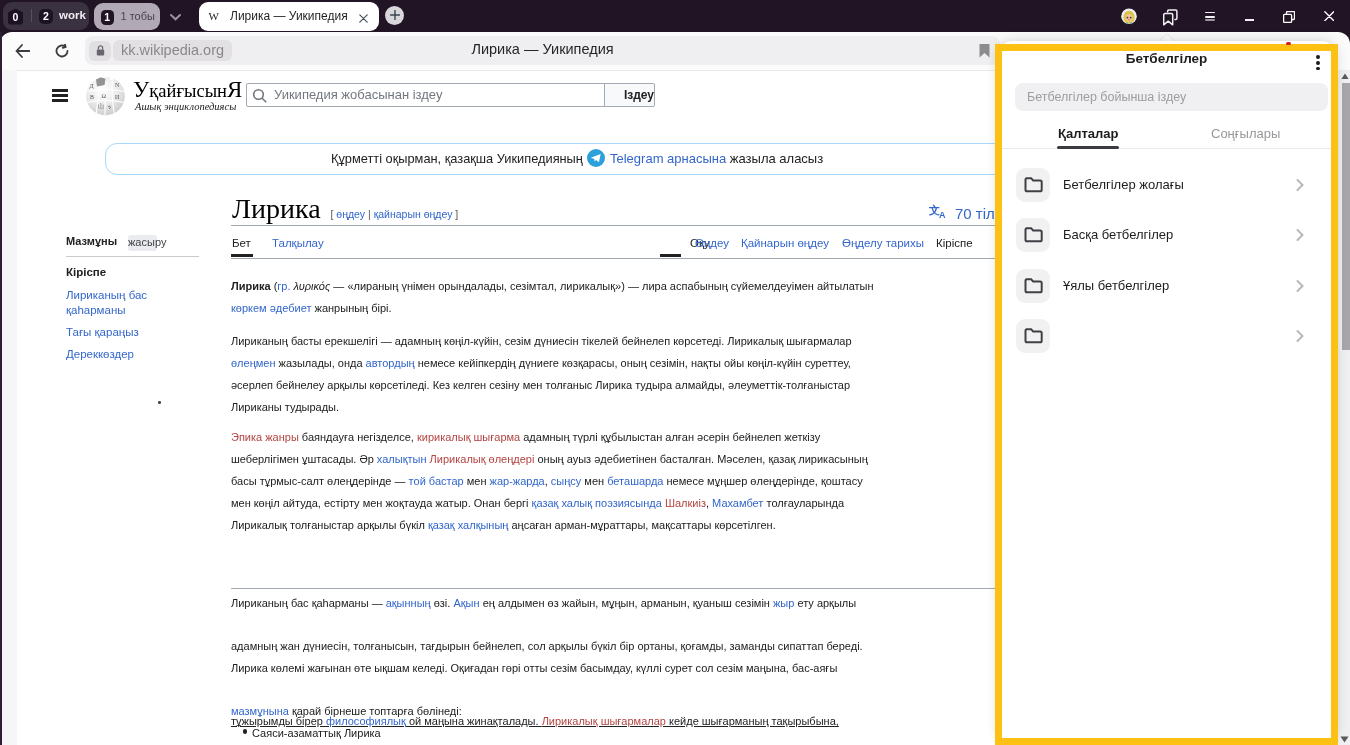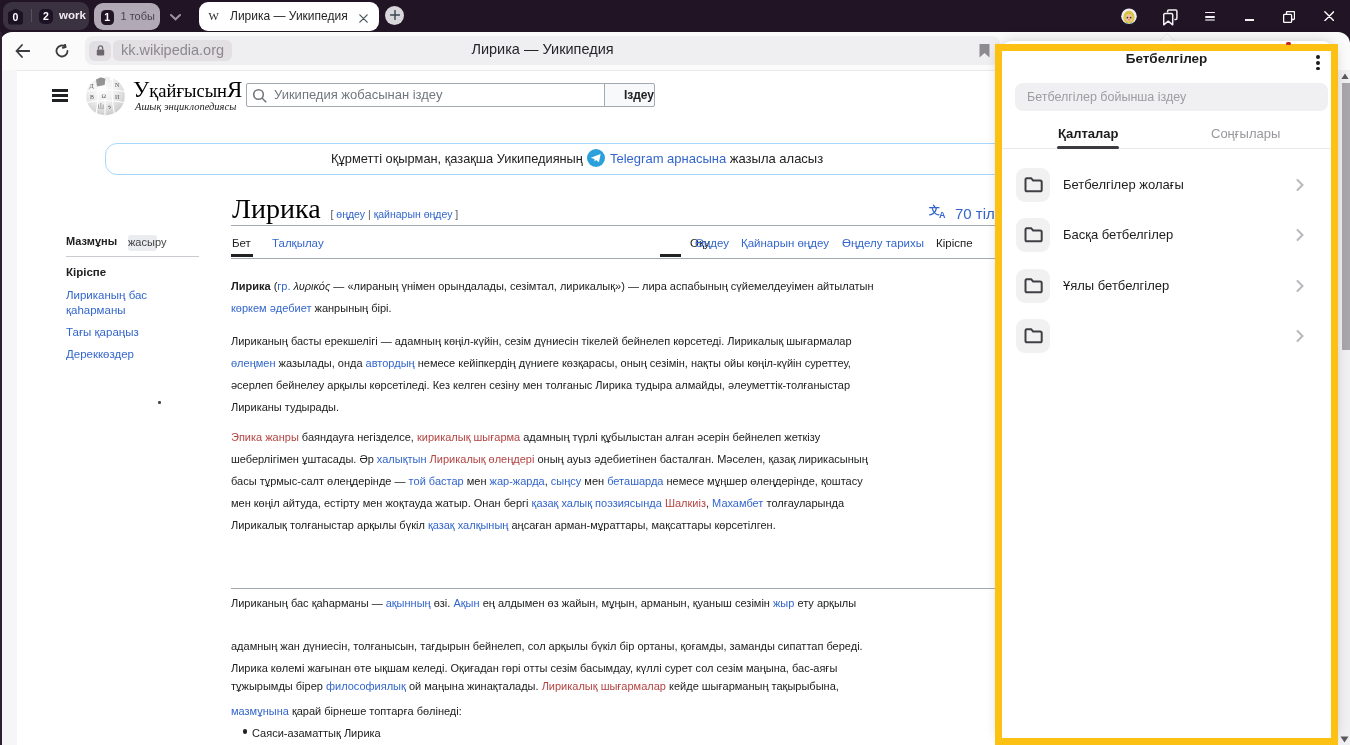--- a/index.html
+++ b/index.html
@@ -212,21 +212,21 @@
 <div class="line" style="top:447.8px;">шеберлігімен ұштасады. Әр <span class="bl">халықтын</span> <span class="rd">Лирикалық өлеңдері</span> оның ауыз әдебиетінен басталған. Мәселен, қазақ лирикасының</div>
 <div class="line" style="top:491.8px;">мен көңіл айтуда, естірту мен жоқтауда жатыр. Онан бергі <span class="bl">қазақ халық поэзиясында</span> <span class="rd">Шалкиіз</span>, <span class="bl">Махамбет</span> толғауларында</div>
 <div class="line" style="top:469.8px;">басы тұрмыс-салт өлеңдерінде — <span class="bl">той бастар</span> мен <span class="bl">жар-жарда</span>, <span class="bl">сыңсу</span> мен <span class="bl">беташарда</span> немесе мұңшер өлеңдерінде, қоштасу</div>
 <div class="line" style="top:513.8px;">Лирикалық толғаныстар арқылы бүкіл <span class="bl">қазақ халқының</span> аңсаған арман-мұраттары, мақсаттары көрсетілген.</div>
 
 <div class="abs" style="left:231px;top:588px;width:764px;height:1px;background:#a2a9b1;"></div>
 
 <div class="line" style="top:591.6px;">Лириканың бас қаһарманы — <span class="bl">ақынның</span> өзі. <span class="bl">Ақын</span> ең алдымен өз жайын, мұңын, арманын, қуаныш сезімін <span class="bl">жыр</span> ету арқылы</div>
 <div class="line" style="top:635.2px;">адамның жан дүниесін, толғанысын, тағдырын бейнелеп, сол арқылы бүкіл бір ортаны, қоғамды, заманды сипаттап береді.</div>
 <div class="line" style="top:656.7px;">Лирика көлемі жағынан өте ықшам келеді. Оқиғадан гөрі отты сезім басымдау, күллі сурет сол сезім маңына, бас-аяғы</div>
-<div class="line" style="top:675px;">тұжырымды бірер <span class="bl">философиялық</span> ой маңына жинақталады. <span class="rd">Лирикалық шығармалар</span> кейде шығарманың тақырыбына,</div>
+<div class="line" style="top:710px;text-decoration:underline;">тұжырымды бірер <span class="bl">философиялық</span> ой маңына жинақталады. <span class="rd">Лирикалық шығармалар</span> кейде шығарманың тақырыбына,</div>
 <div class="line" style="top:700.3px;"><span class="bl">мазмұнына</span> қарай бірнеше топтарға бөлінеді:</div>
 <div class="abs" style="left:242.5px;top:729px;width:4.5px;height:4.5px;border-radius:50%;background:#202122;"></div>
 <div class="line" style="left:252px;top:722.3px;">Саяси-азаматтық Лирика</div>
 
 <div class="abs" style="left:158px;top:401px;width:2.5px;height:2.5px;border-radius:50%;background:#454545;"></div>
 
 <div id="sbtrack"></div>
 <div id="sbthumb"></div>
 <svg class="abs" style="left:1341px;top:72.5px;" width="8" height="6.5" viewBox="0 0 8 6.5">
       <path d="M4 0.5 L7.6 6 L0.4 6 Z" fill="#5a5a5e"></path>

